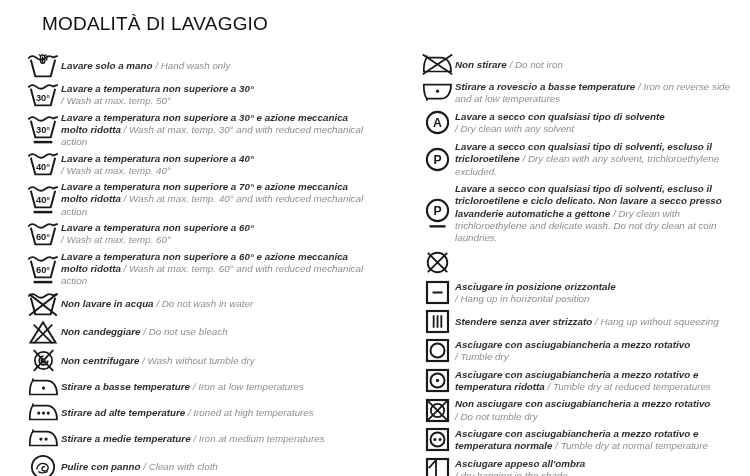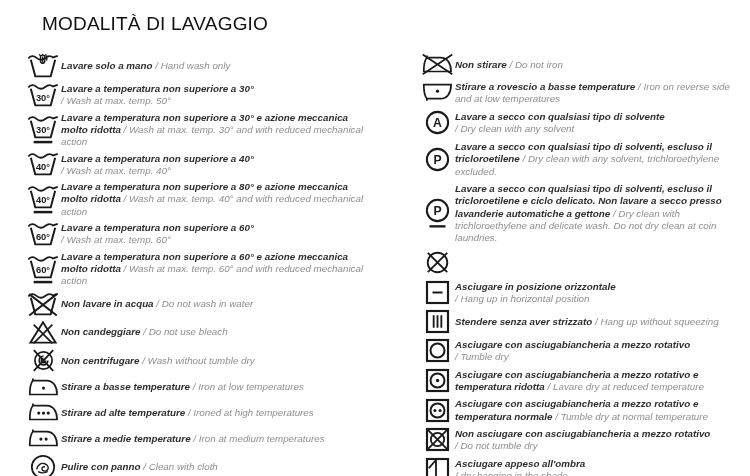--- a/index.html
+++ b/index.html
@@ -74,21 +74,21 @@
       </div>
       <div class="row">
         <span class="icon">
           <svg width="32" viewBox="0 0 36 34" fill="none" xmlns="http://www.w3.org/2000/svg">
             <path d="M1.5,6.2 C4,2.8 7.5,2.6 10.3,5.2 C13.4,8 17.4,8.2 20.4,5.6 C23.2,3.2 26.6,2.8 29.3,5 L34.6,3.2" stroke="#1a1a1a" stroke-width="2"></path>
             <path d="M4.3,7.6 L9.3,26.3 L26.7,26.3 L31.7,7.6" stroke="#1a1a1a" stroke-width="2.2"></path>
             <text x="18" y="21.8" text-anchor="middle" font-family="&quot;Liberation Sans&quot;,sans-serif" font-size="10.5" font-weight="bold" font-style="normal" fill="#1a1a1a">40°</text>
             <path d="M7.5,31.6 L28.5,31.6" stroke="#1a1a1a" stroke-width="2.8"></path>
           </svg>
         </span>
-        <span class="text"><span class="it">Lavare a temperatura non superiore a 80° e azione meccanica molto ridotta</span> <span class="en">/ Wash at max. temp. 40° and with reduced mechanical action</span></span>
+        <span class="text"><span class="it">Lavare a temperatura non superiore a 70° e azione meccanica molto ridotta</span> <span class="en">/ Wash at max. temp. 40° and with reduced mechanical action</span></span>
       </div>
       <div class="row">
         <span class="icon">
           <svg width="32" viewBox="0 0 36 29" fill="none" xmlns="http://www.w3.org/2000/svg">
             <path d="M1.5,6.2 C4,2.8 7.5,2.6 10.3,5.2 C13.4,8 17.4,8.2 20.4,5.6 C23.2,3.2 26.6,2.8 29.3,5 L34.6,3.2" stroke="#1a1a1a" stroke-width="2"></path>
             <path d="M4.3,7.6 L9.3,26.3 L26.7,26.3 L31.7,7.6" stroke="#1a1a1a" stroke-width="2.2"></path>
             <text x="18" y="21.8" text-anchor="middle" font-family="&quot;Liberation Sans&quot;,sans-serif" font-size="10.5" font-weight="bold" font-style="normal" fill="#1a1a1a">60°</text>
           </svg>
         </span>
         <span class="text"><span class="it">Lavare a temperatura non superiore a 60°</span><br><span class="en">/ Wash at max. temp. 60°</span></span>
@@ -265,42 +265,42 @@
         <span class="text"><span class="it">Asciugare con asciugabiancheria a mezzo rotativo</span><br><span class="en">/ Tumble dry</span></span>
       </div>
       <div class="row">
         <span class="icon">
           <svg width="25" viewBox="0 0 30 30" fill="none" xmlns="http://www.w3.org/2000/svg">
             <rect x="2.4" y="2.4" width="25.2" height="25.2" stroke="#1a1a1a" stroke-width="2.6"></rect>
             <circle cx="15" cy="15" r="8.4" stroke="#1a1a1a" stroke-width="2.4"></circle>
             <circle cx="15" cy="15" r="2" fill="#1a1a1a"></circle>
           </svg>
         </span>
-        <span class="text"><span class="it">Asciugare con asciugabiancheria a mezzo rotativo e temperatura ridotta</span> <span class="en">/ Lavare dry at reduced temperature</span></span>
+        <span class="text"><span class="it">Asciugare con asciugabiancheria a mezzo rotativo e temperatura ridotta</span> <span class="en">/ Tumble dry at reduced temperatures</span></span>
+      </div>
+      <div class="row">
+        <span class="icon">
+          <svg width="25" viewBox="0 0 30 30" fill="none" xmlns="http://www.w3.org/2000/svg">
+            <rect x="2.4" y="2.4" width="25.2" height="25.2" stroke="#1a1a1a" stroke-width="2.6"></rect>
+            <circle cx="15" cy="15" r="8" stroke="#1a1a1a" stroke-width="2.2"></circle>
+            <path d="M3.4,3.4 L26.6,26.6 M26.6,3.4 L3.4,26.6" stroke="#1a1a1a" stroke-width="2.2"></path>
+          </svg>
+        </span>
+        <span class="text"><span class="it">Non asciugare con asciugabiancheria a mezzo rotativo</span><br><span class="en">/ Do not tumble dry</span></span>
       </div>
       <div class="row">
         <span class="icon">
           <svg width="25" viewBox="0 0 30 30" fill="none" xmlns="http://www.w3.org/2000/svg">
             <rect x="2.4" y="2.4" width="25.2" height="25.2" stroke="#1a1a1a" stroke-width="2.6"></rect>
             <circle cx="15" cy="15" r="8.4" stroke="#1a1a1a" stroke-width="2.4"></circle>
             <circle cx="11.9" cy="15" r="1.8" fill="#1a1a1a"></circle>
             <circle cx="18.1" cy="15" r="1.8" fill="#1a1a1a"></circle>
           </svg>
         </span>
         <span class="text"><span class="it">Asciugare con asciugabiancheria a mezzo rotativo e temperatura normale</span> <span class="en">/ Tumble dry at normal temperature</span></span>
-      </div>
-      <div class="row">
-        <span class="icon">
-          <svg width="25" viewBox="0 0 30 30" fill="none" xmlns="http://www.w3.org/2000/svg">
-            <rect x="2.4" y="2.4" width="25.2" height="25.2" stroke="#1a1a1a" stroke-width="2.6"></rect>
-            <circle cx="15" cy="15" r="8" stroke="#1a1a1a" stroke-width="2.2"></circle>
-            <path d="M3.4,3.4 L26.6,26.6 M26.6,3.4 L3.4,26.6" stroke="#1a1a1a" stroke-width="2.2"></path>
-          </svg>
-        </span>
-        <span class="text"><span class="it">Non asciugare con asciugabiancheria a mezzo rotativo</span><br><span class="en">/ Do not tumble dry</span></span>
       </div>
       <div class="row">
         <span class="icon">
           <svg width="25" viewBox="0 0 30 30" fill="none" xmlns="http://www.w3.org/2000/svg">
             <rect x="2.4" y="2.4" width="25.2" height="25.2" stroke="#1a1a1a" stroke-width="2.6"></rect>
             <path d="M13.2,3.6 L13.2,26.4 M13.2,3.6 L4.6,13.4" stroke="#1a1a1a" stroke-width="2.2"></path>
           </svg>
         </span>
         <span class="text"><span class="it">Asciugare appeso all'ombra</span><br><span class="en">/ dry hanging in the shade</span></span>
       </div>

